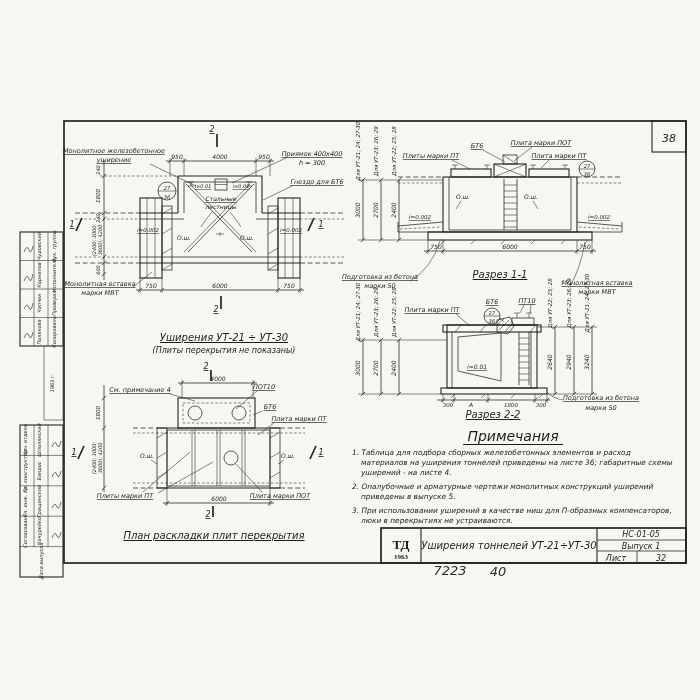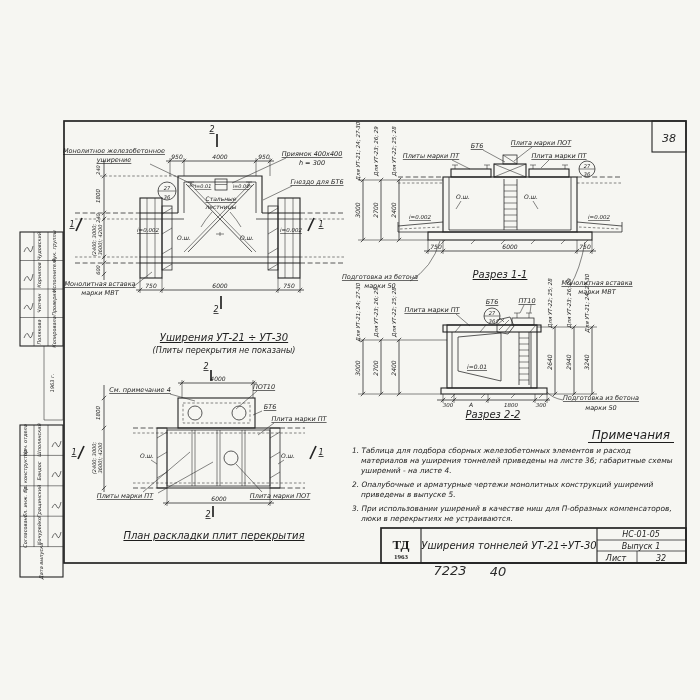--- a/index.html
+++ b/index.html
@@ -12,21 +12,21 @@
   .s5{font-size:5px}.s55{font-size:5.5px}.s6{font-size:6px}.s65{font-size:6.5px}
   .s7{font-size:7px}.s8{font-size:8px}.s10{font-size:10px}
   .s11{font-size:11px}.s13{font-size:13px}
   .serif{font-family:"Liberation Serif",serif;font-style:normal;font-weight:bold;}
   .hand{fill:#2b2b2b;}
   line,path,rect,circle,polyline,polygon{stroke:#242424;fill:none;}
   .w05{stroke-width:0.55}.w07{stroke-width:0.75}.w1{stroke-width:1.1}.w16{stroke-width:1.7}
   .dash{stroke-dasharray:5 2.6}.dash2{stroke-dasharray:2.6 2}
   .sig{stroke-width:0.7;stroke:#333;}
   .notes{position:absolute;left:352px;top:428px;width:322px;color:#1d1d1d;}
-  .notes-h{text-align:right;font-size:12px;font-style:italic;margin-bottom:3px;}
+  .notes-h{text-align:center;font-size:14px;font-style:italic;margin-bottom:3px;}
   .notes-h span{border-bottom:1px solid #1d1d1d;padding:0 4px;}
   .notes p{margin:4px 0 1px 0;font-size:7.4px;font-style:italic;line-height:1.36;
            padding-left:9px;text-indent:-9px;}
 </style>
 </head>
 <body>
 
 <div class="stage">
 <svg width="700" height="700" viewBox="0 0 700 700">
 

